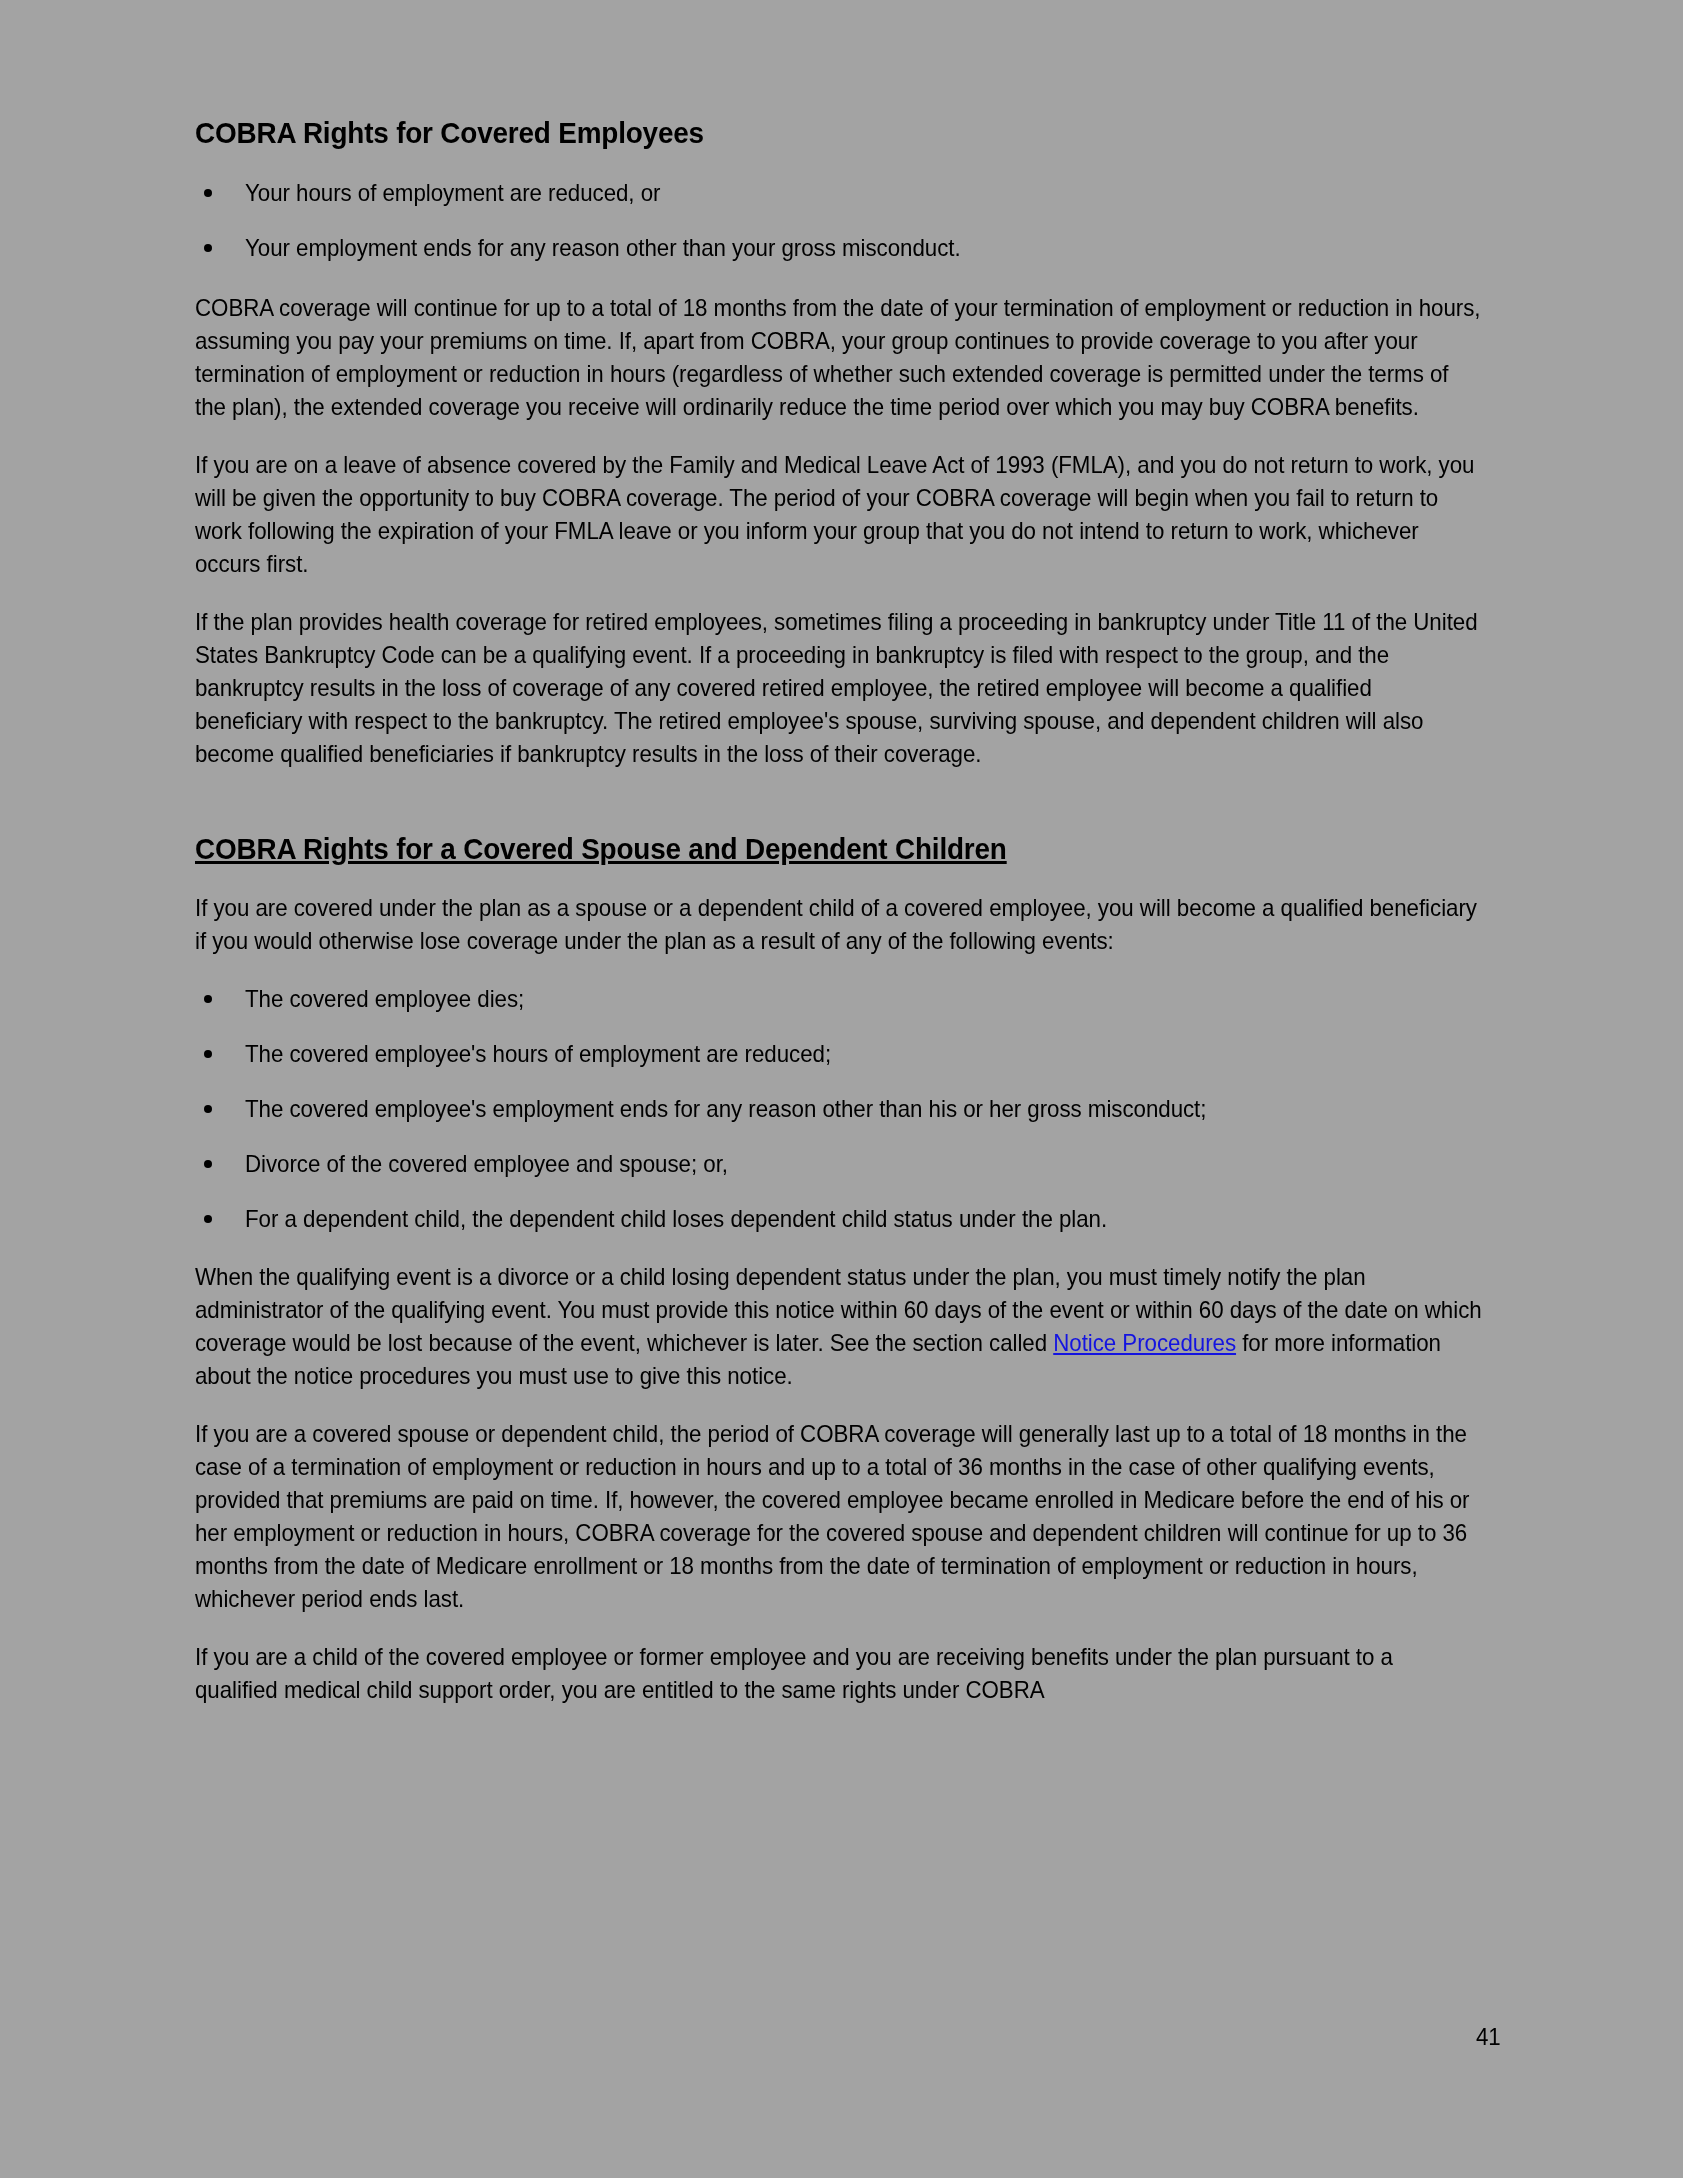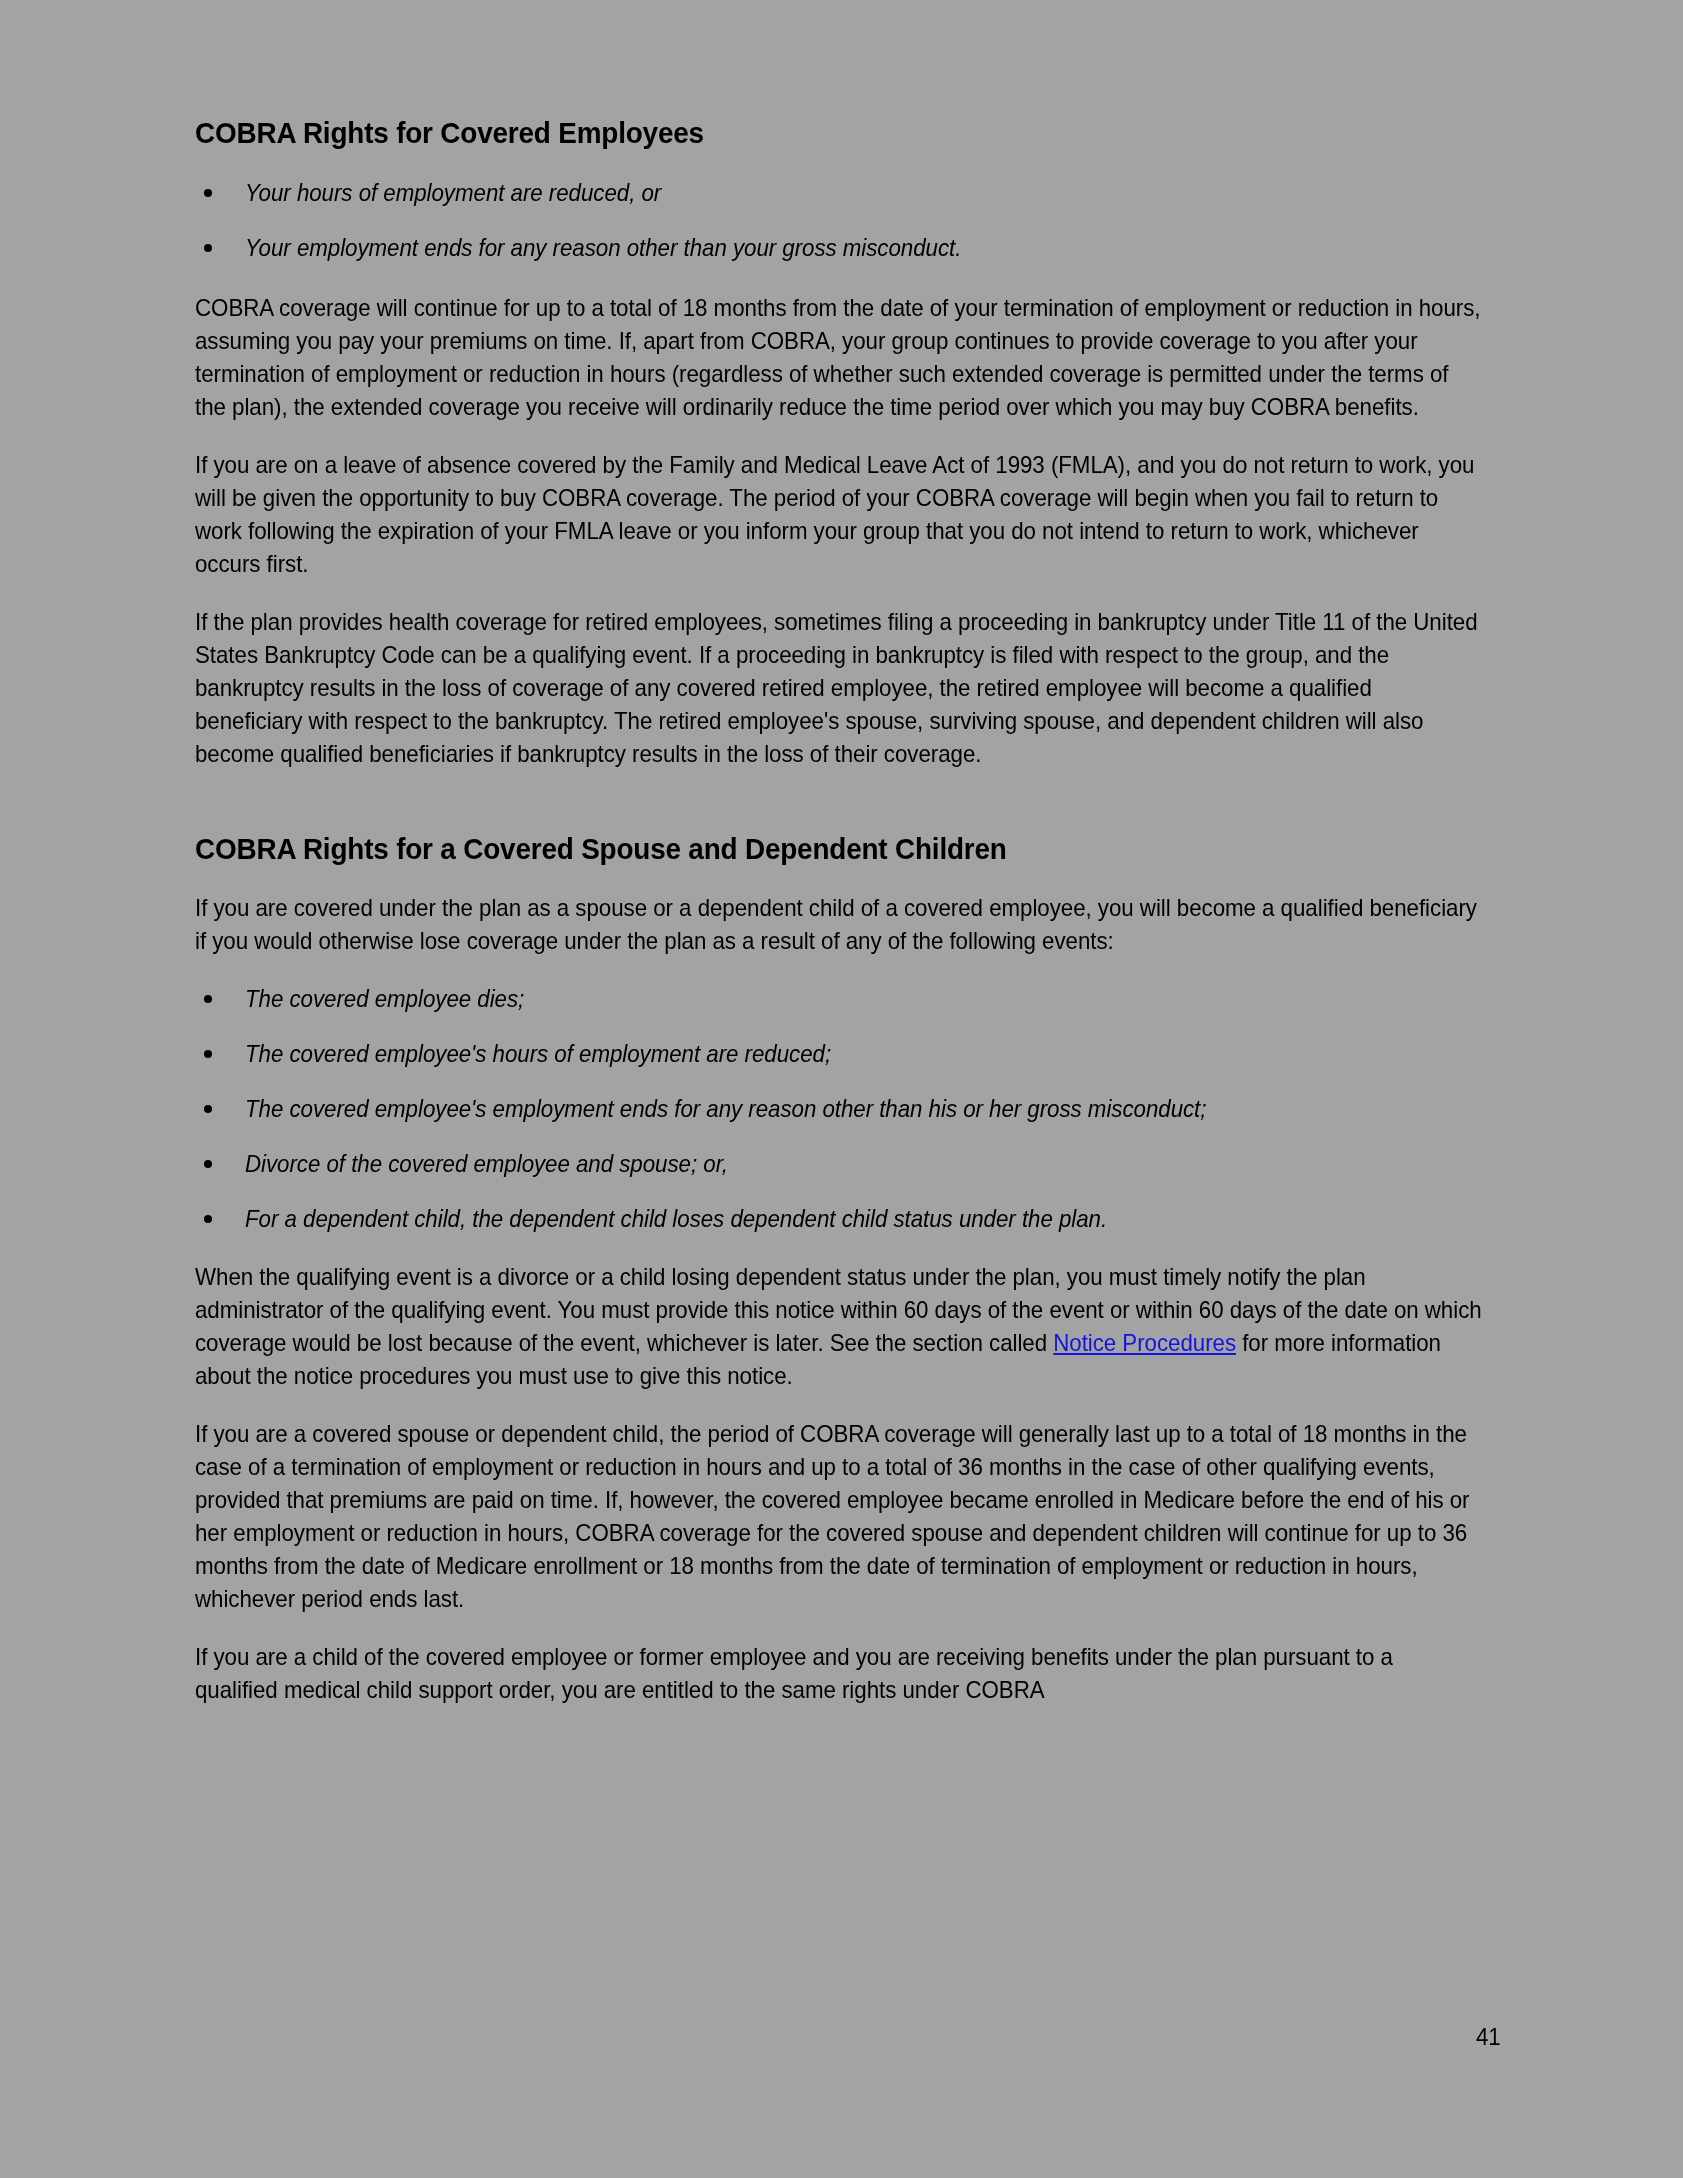--- a/index.html
+++ b/index.html
@@ -42,36 +42,36 @@
     font-size: 30px;
     font-weight: bold;
     letter-spacing: -0.2px;
     line-height: 1.22;
     margin: 0 0 24px 0;
     padding: 0;
   }
 
   h2.section-heading.second {
     margin-top: 61px;
+    text-decoration: underline;
   }
 
   p.para {
     font-size: 24px;
     line-height: 33px;
     margin: 0 0 25px 0;
     padding: 0;
     letter-spacing: -0.05px;
     text-align: left;
   }
 
   ul.bullets {
     list-style: none;
     margin: 0 0 25px 0;
     padding: 0;
-    font-style: italic;
   }
 
   ul.bullets li {
     position: relative;
     font-size: 24px;
     line-height: 33px;
     letter-spacing: -0.05px;
     padding-left: 50px;
     margin-bottom: 22px;
   }

